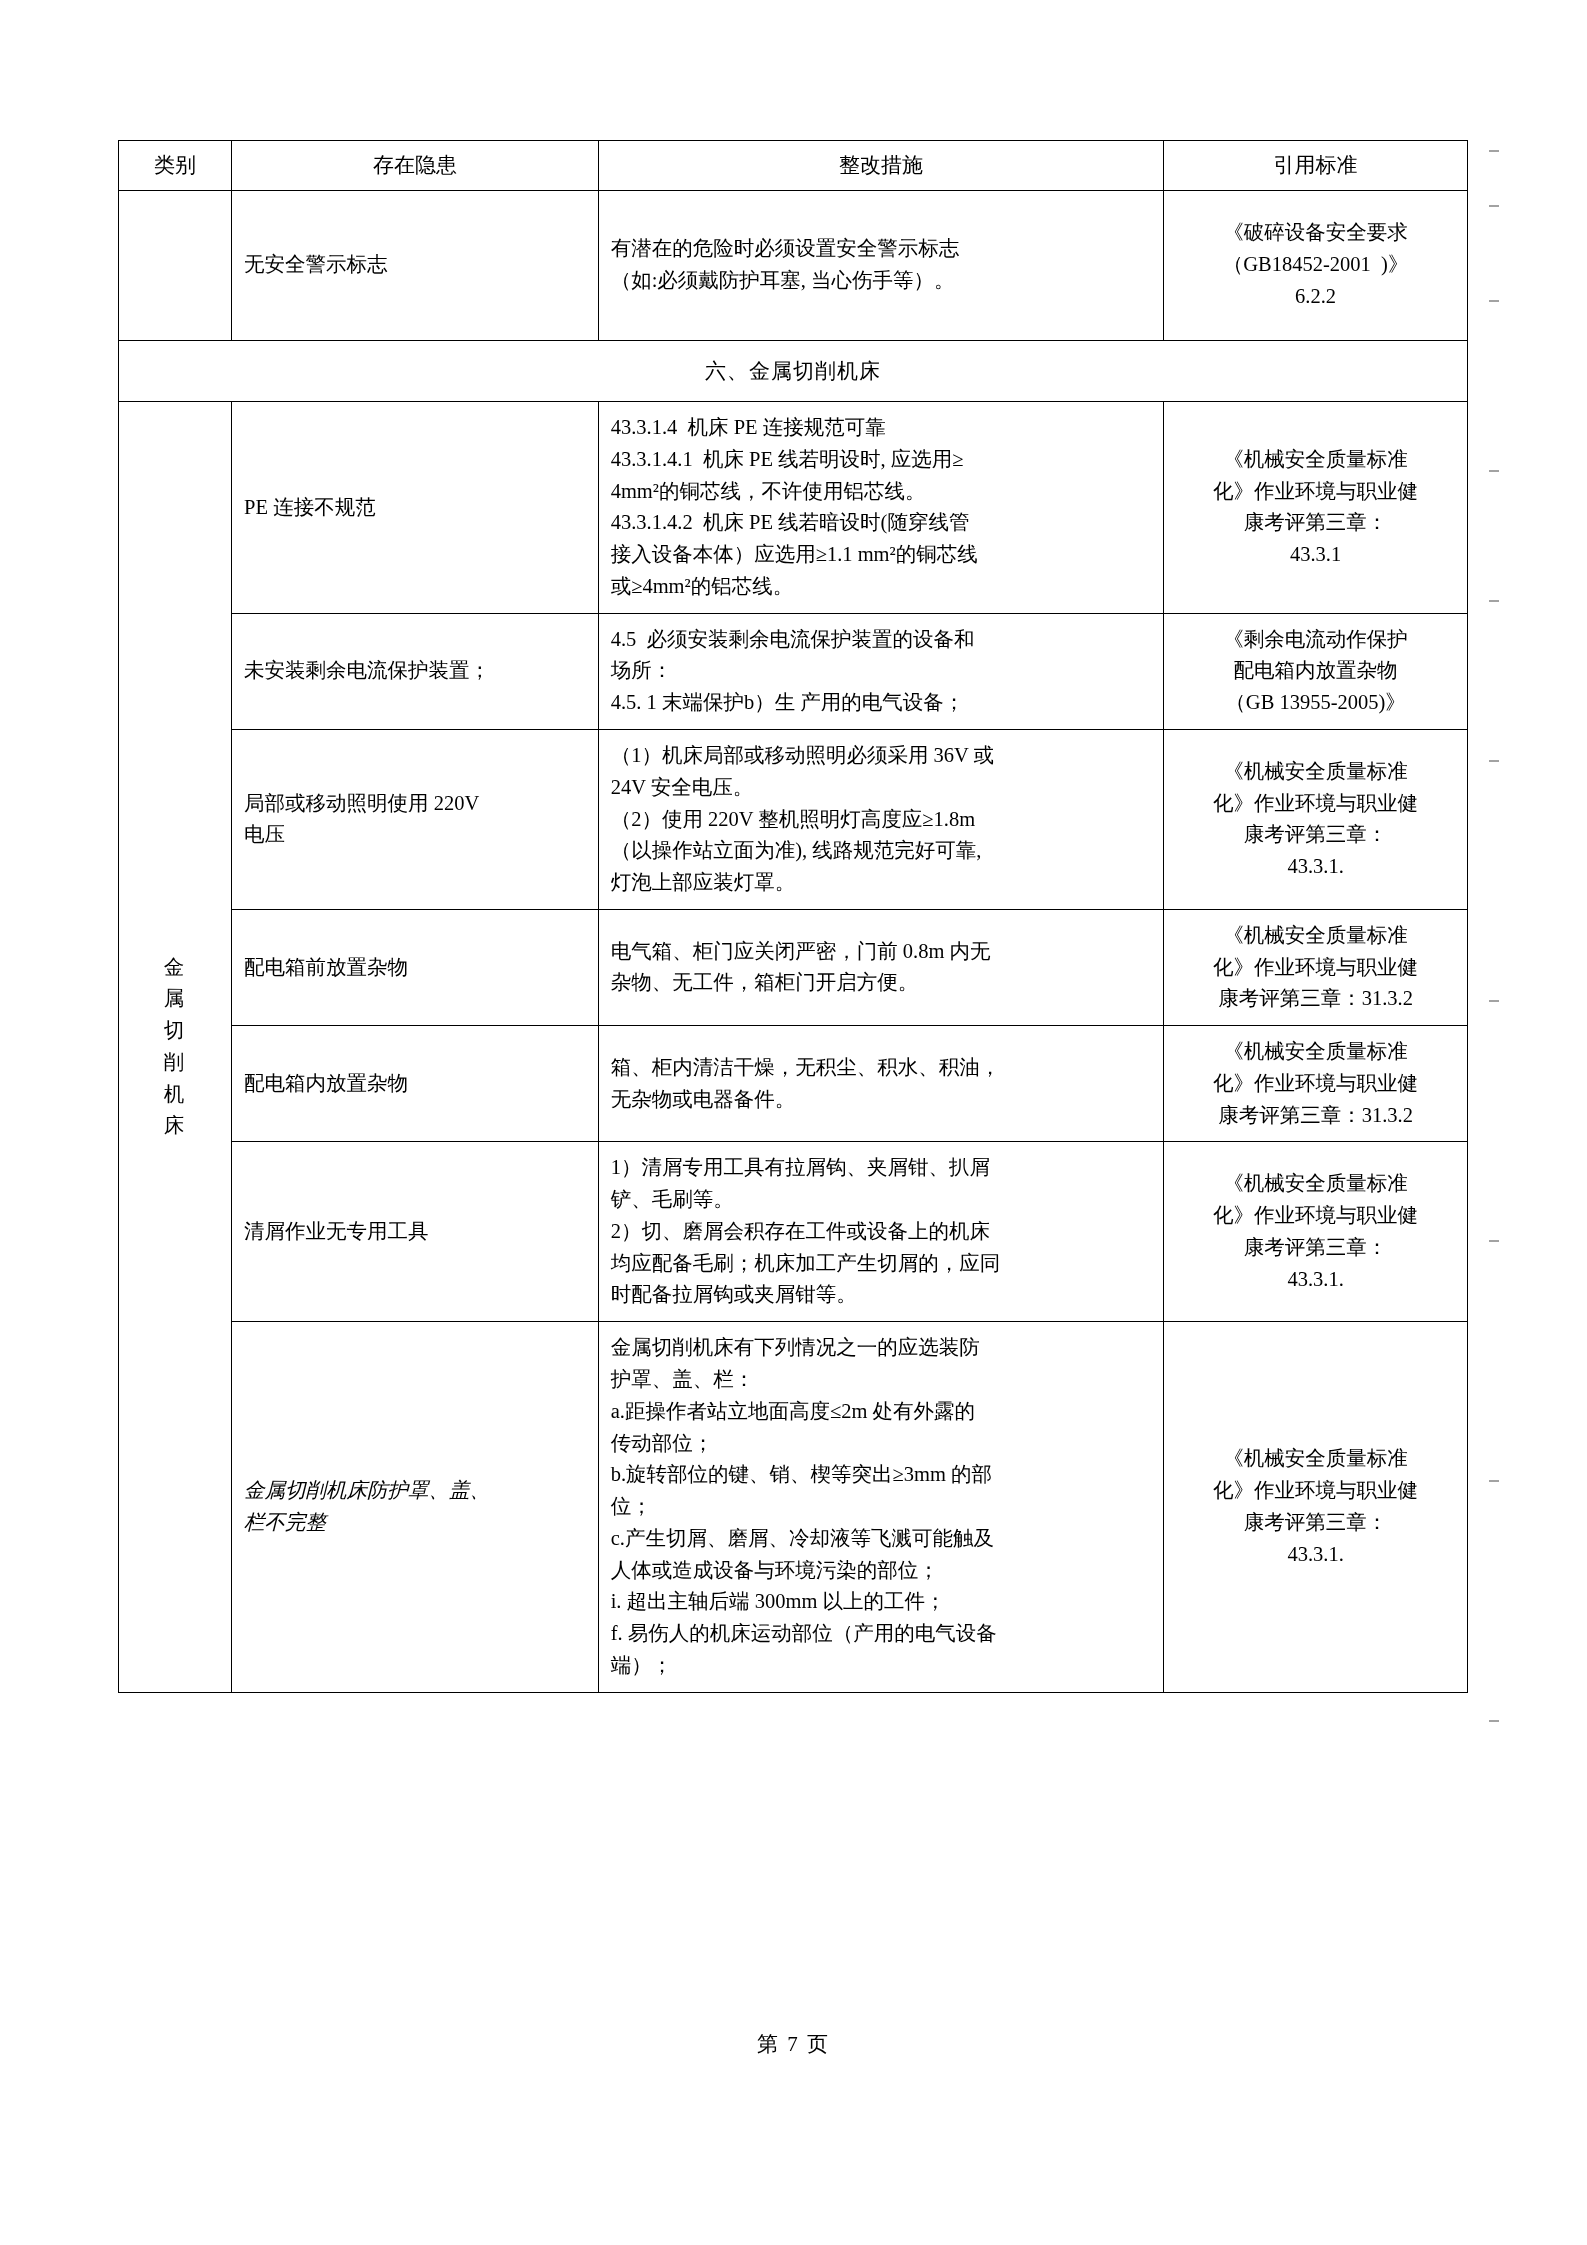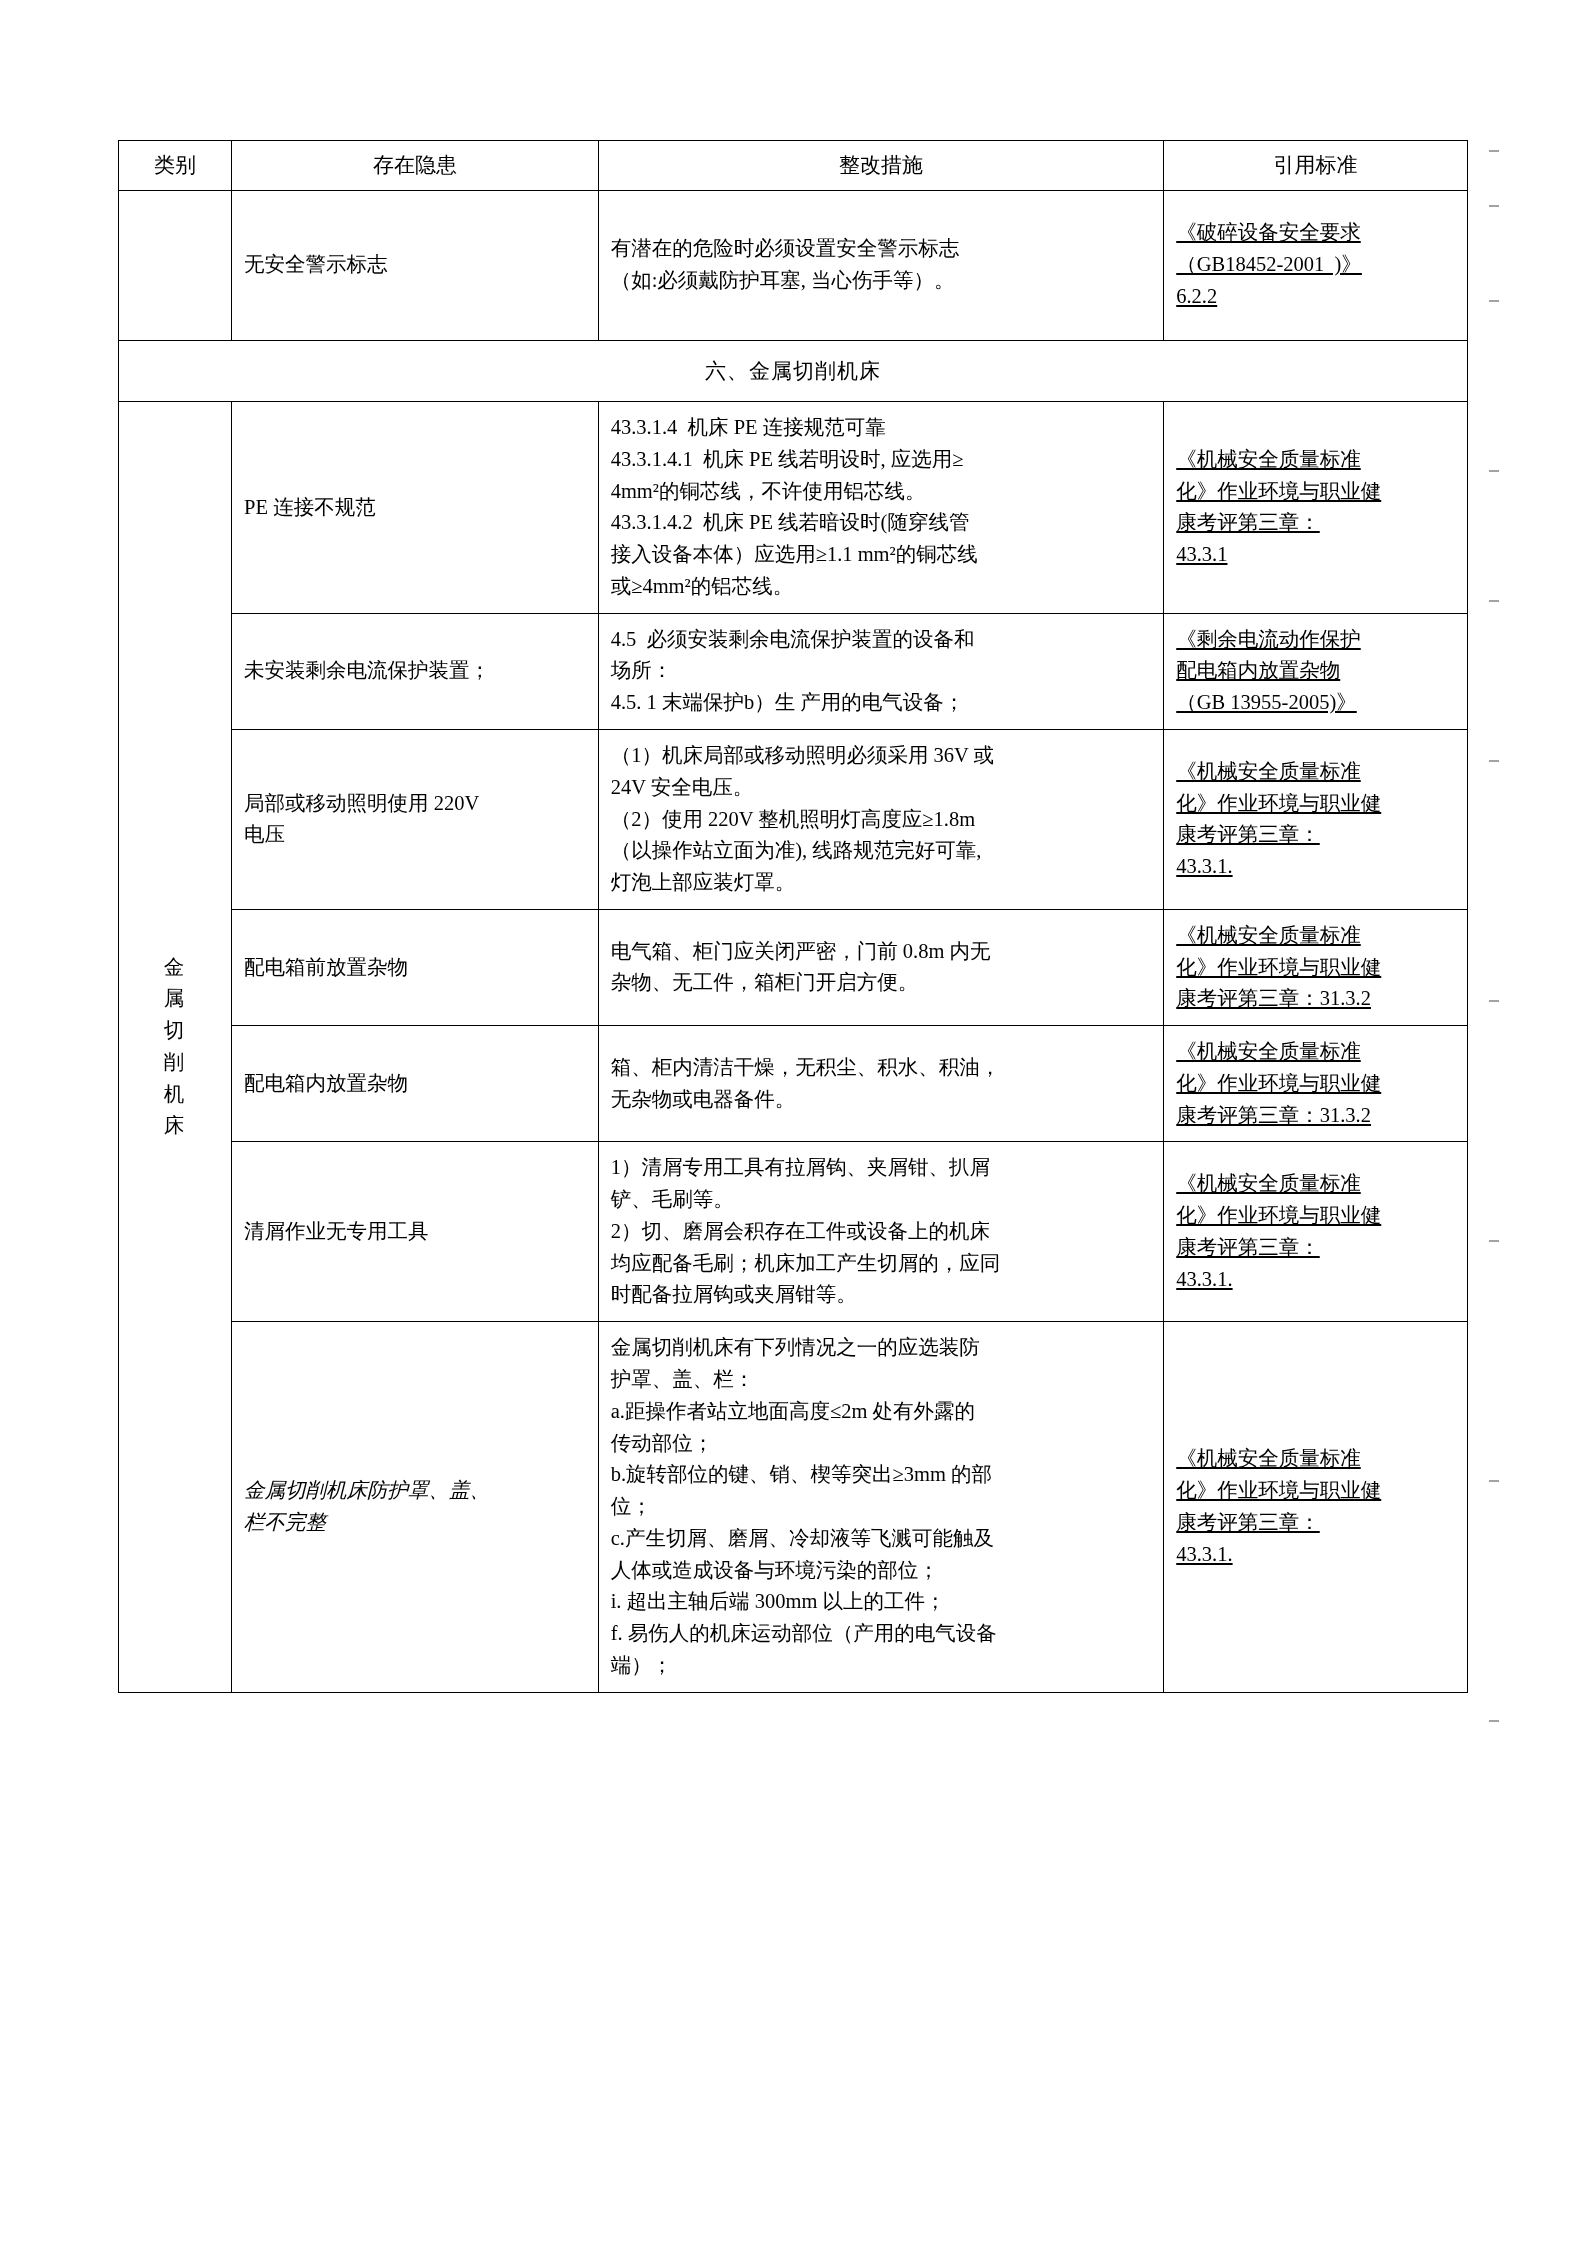--- a/index.html
+++ b/index.html
@@ -68,23 +68,22 @@
   }
   .cell-haz {
     text-align: left;
     padding-left: 18px;
   }
   .cell-fix {
     text-align: left;
     padding-left: 14px;
   }
   .cell-std {
-    text-align: left;
+    text-align: center;
     padding-left: 14px;
-    text-decoration: underline;
   }
   .cell-fix .ln, .cell-std .ln, .cell-haz .ln {
     display: block;
     white-space: pre-wrap;
   }
   .footer {
     position: absolute;
     left: 0;
     top: 2030px;
     width: 1587px;
@@ -274,13 +273,14 @@
   <div class="tick" style="top:205px;"></div>
   <div class="tick" style="top:300px;"></div>
   <div class="tick" style="top:470px;"></div>
   <div class="tick" style="top:600px;"></div>
   <div class="tick" style="top:760px;"></div>
   <div class="tick" style="top:1000px;"></div>
   <div class="tick" style="top:1240px;"></div>
   <div class="tick" style="top:1480px;"></div>
   <div class="tick" style="top:1720px;"></div>
 
+  <div class="footer">第 7 页</div>
 </div>
 
 </body></html>

